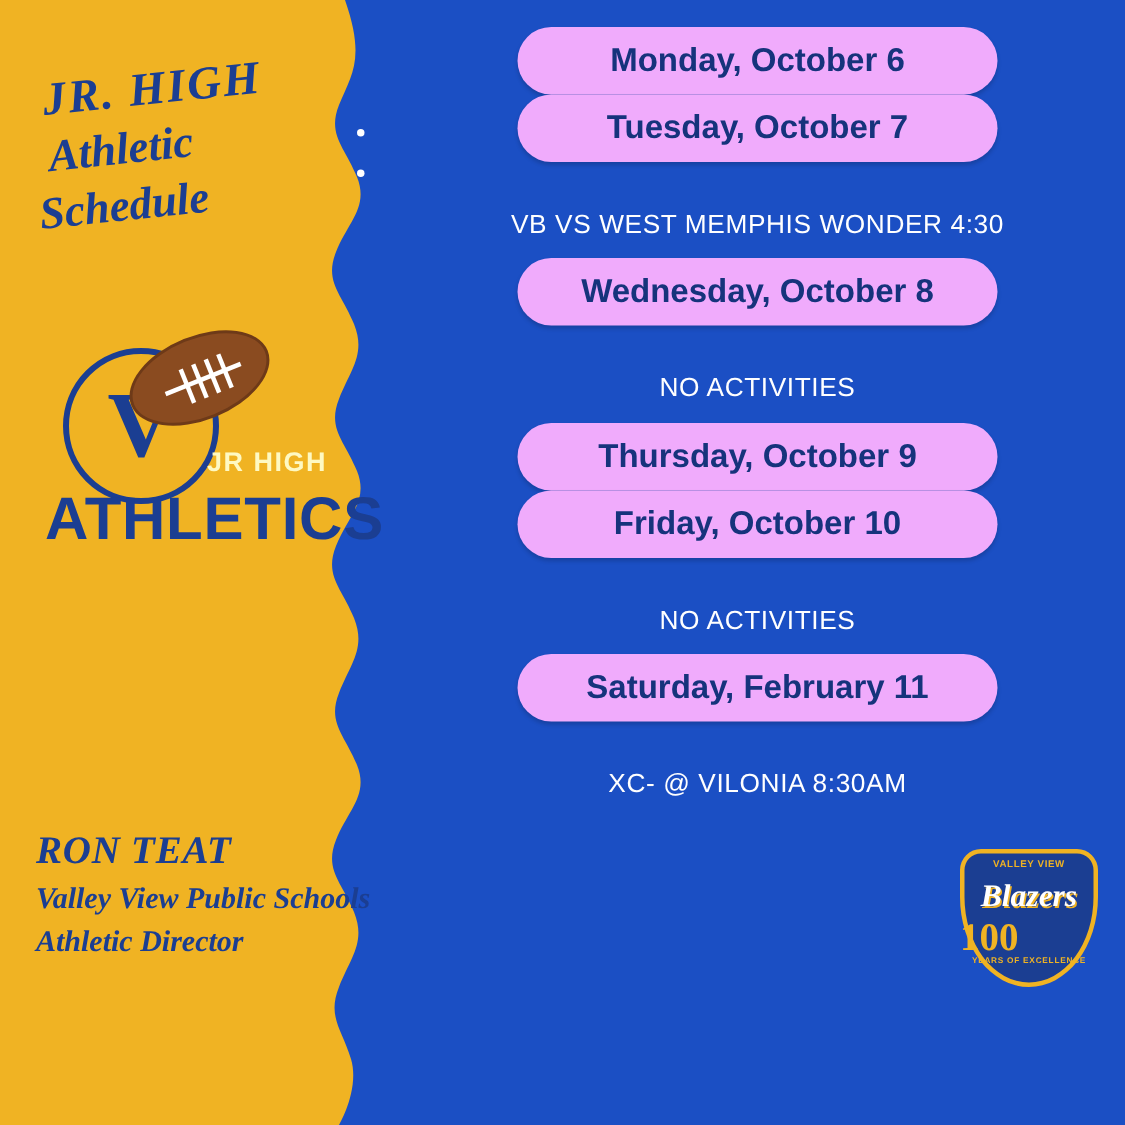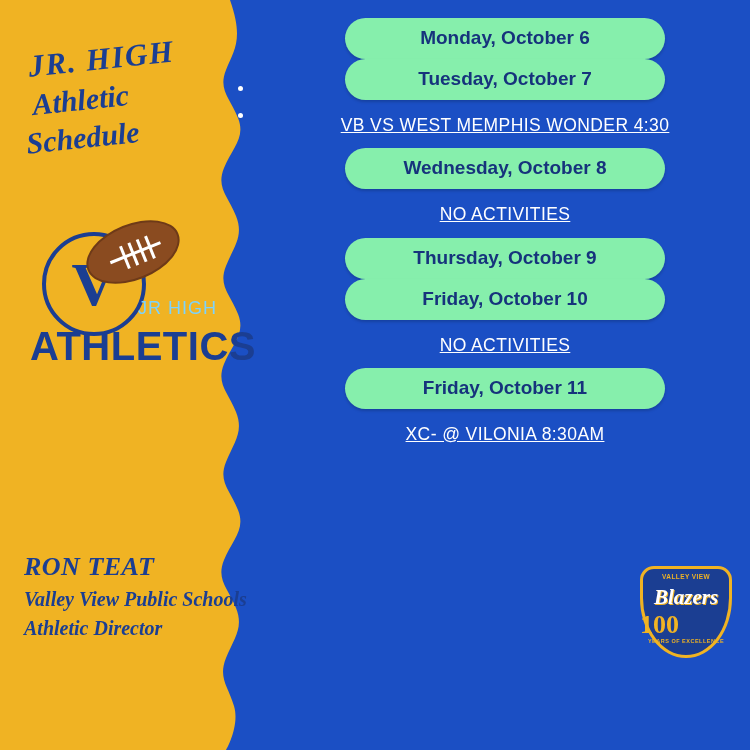--- a/index.html
+++ b/index.html
@@ -113,23 +113,23 @@
     content: "";
     position: absolute;
     left: 36px; top: 16px;
     width: 3px; height: 24px;
     background: #fff;
     box-shadow: 9px 0 0 #fff, 18px 0 0 #fff, 27px 0 0 #fff;
   }
   .logo-jrhigh {
     position: absolute;
     left: 116px; top: 76px;
-    color: #7dd3fc;
+    color: #fef9c3;
     font-size: 18px;
-    font-weight: 400;
+    font-weight: 700;
     letter-spacing: 1px;
   }
   .logo-athletics {
     position: absolute;
     left: 8px; top: 102px;
     color: #1b3e92;
     font-size: 40px;
     font-weight: 700;
     letter-spacing: 0.5px;
   }
@@ -160,40 +160,40 @@
     position: absolute;
     left: 260px; top: 0;
     width: 490px; height: 750px;
     z-index: 3;
     padding: 18px 10px 0 10px;
     text-align: center;
   }
   .day-pill {
     width: 320px;
     margin: 0 auto;
-    background: #86efac;
+    background: #f0abfc;
     color: #16337c;
     border-radius: 24px;
     padding: 9px 10px 10px 10px;
-    font-size: 19px;
+    font-size: 22px;
     font-weight: 700;
     box-shadow: 0 2px 3px rgba(0,0,0,0.18);
   }
   .events {
     margin: 9px auto 10px auto;
     color: #ffffff;
   }
   .event {
     font-size: 17.5px;
     letter-spacing: 0.4px;
     line-height: 1.5;
     white-space: nowrap;
   }
   .event sup { font-size: 11px; }
-  .sp-a { margin-top: 12px; text-decoration: underline; }
+  .sp-a { margin-top: 28px; }
 
   
   .badge {
     position: absolute;
     right: 18px; bottom: 92px;
     width: 92px; height: 92px;
     z-index: 6;
   }
   .badge-shield {
     position: absolute;
@@ -294,21 +294,21 @@
       <div class="event">NO ACTIVITIES</div>
     </div>
 
     <div class="day-pill">Thursday, October 9</div>
 
     <div class="day-pill">Friday, October 10</div>
     <div class="events sp-a">
       <div class="event">NO ACTIVITIES</div>
     </div>
 
-    <div class="day-pill">Friday, October 11</div>
+    <div class="day-pill">Saturday, February 11</div>
     <div class="events sp-a">
       <div class="event">XC- @ VILONIA 8:30AM</div>
     </div>
 
   </div>
 
   <div class="badge">
     <div class="badge-shield"></div>
     <div class="badge-top">VALLEY VIEW</div>
     <div class="badge-word">Blazers</div>

